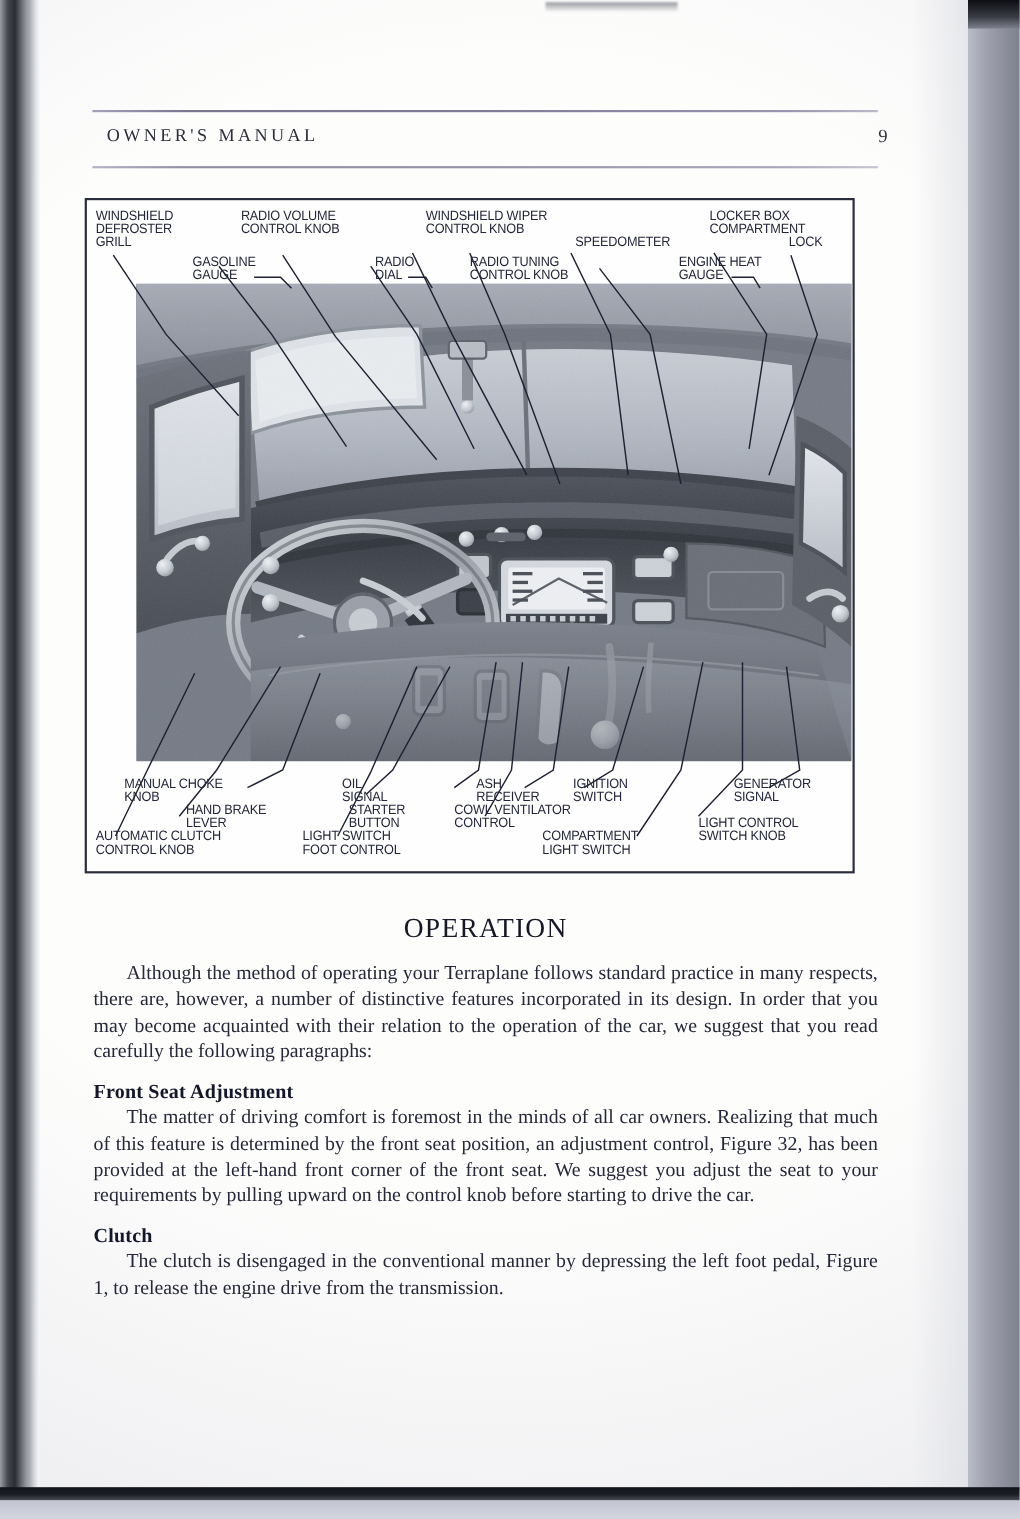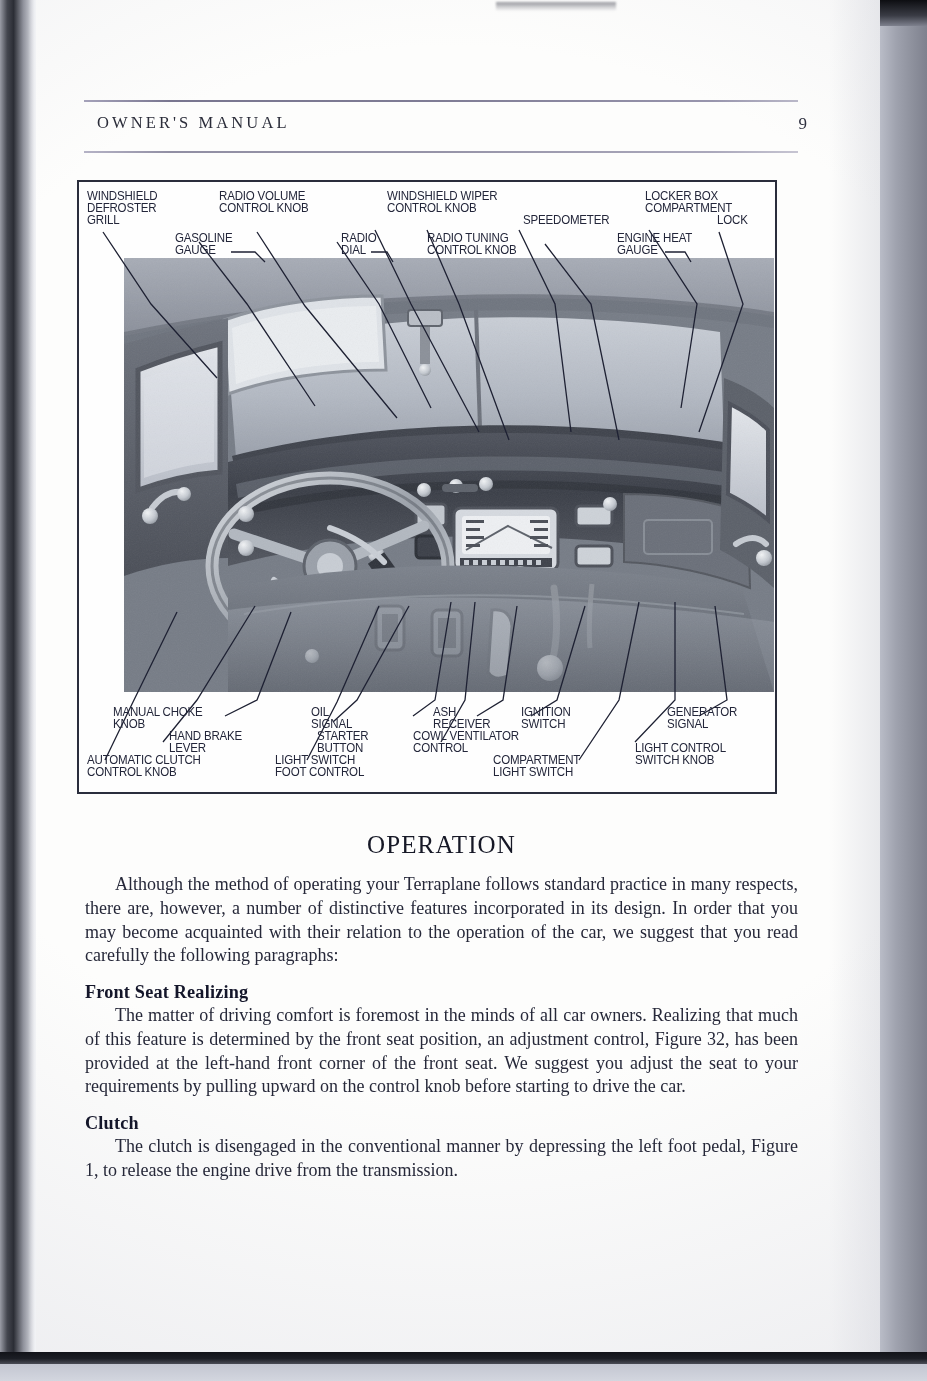--- a/index.html
+++ b/index.html
@@ -388,21 +388,21 @@
 
     <div class="lbl" style="left:556px;top:560px;">LIGHT CONTROL</div>
     <div class="lbl" style="left:556px;top:572px;">SWITCH KNOB</div>
   </div>
 
 
   <div id="body">
     <h1 id="h1">OPERATION</h1>
     <p class="para">Although the method of operating your Terraplane follows standard practice in many respects, there are, however, a number of distinctive features incorporated in its design.  In order that you may become acquainted with their relation to the operation of the car, we suggest that you read carefully the following paragraphs:</p>
 
-    <h2 class="sub">Front Seat Realizing</h2>
+    <h2 class="sub">Front Seat Adjustment</h2>
     <p class="para">The matter of driving comfort is foremost in the minds of all car owners. Realizing that much of this feature is determined by the front seat position, an adjustment control, Figure 32, has been provided at the left-hand front corner of the front seat.  We suggest you adjust the seat to your requirements by pulling upward on the control knob before starting to drive the car.</p>
 
     <h2 class="sub">Clutch</h2>
     <p class="para">The clutch is disengaged in the conventional manner by depressing the left foot pedal, Figure 1, to release the engine drive from the transmission.</p>
   </div>
 </div>
 
 <div id="right-edge"></div>
 <div id="right-dark"></div>
 <div id="bottom-band"></div>

